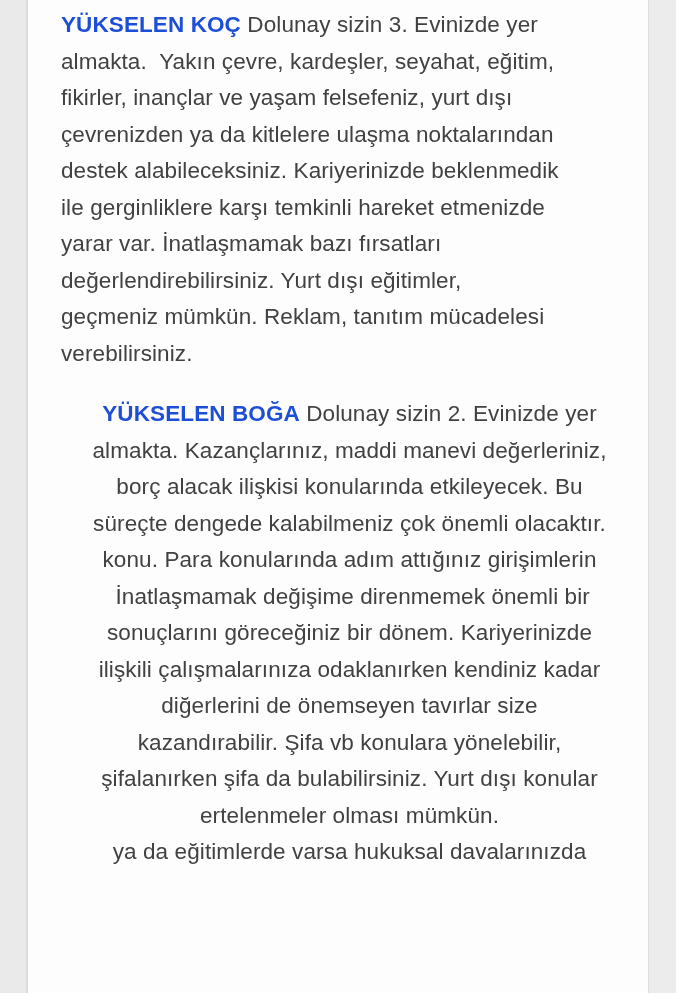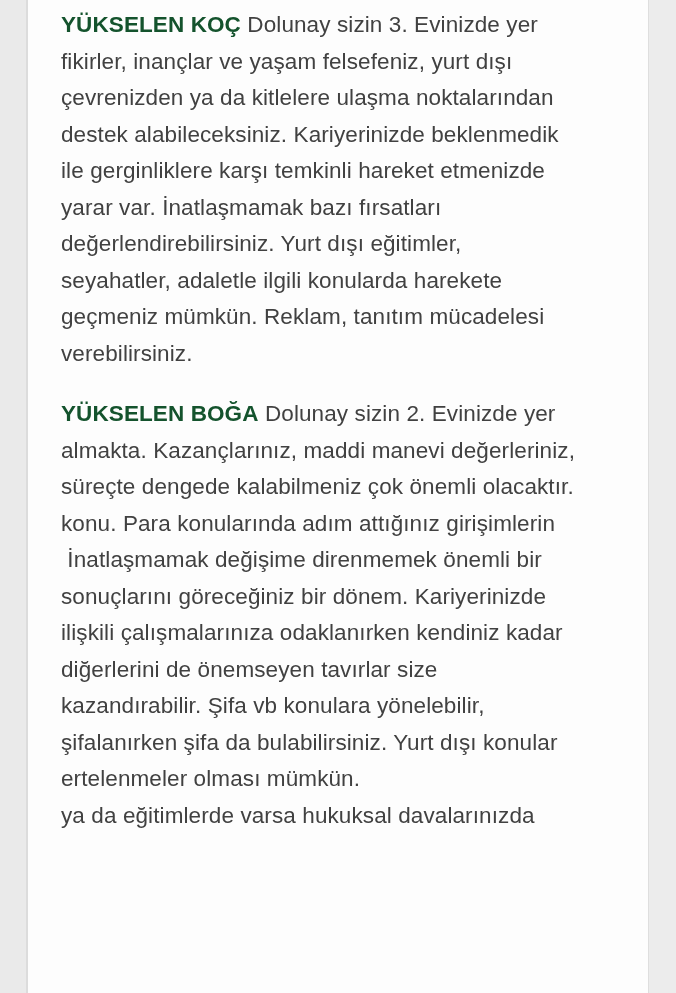--- a/index.html
+++ b/index.html
@@ -41,54 +41,56 @@
   }
   .para {
     margin: 0;
     font-size: 22.5px;
     line-height: 36.5px;
     color: #414141;
     letter-spacing: 0.1px;
   }
   .para + .para {
     margin-top: 24px;
+    text-align: center;
   }
   .line {
     display: block;
     white-space: pre-wrap;
   }
   .sign-heading {
     font-weight: 700;
-    color: #14532d;
+    color: #1d4ed8;
   }
 </style>
 </head>
 <body>
 
 <div class="viewport">
   <div class="gutter-left"></div>
 
   <div class="content">
 
     <p class="para">
       <span class="line"><span class="sign-heading">YÜKSELEN KOÇ</span><span> Dolunay sizin 3. Evinizde yer</span></span>
+      <span class="line">almakta.  Yakın çevre, kardeşler, seyahat, eğitim,</span>
       <span class="line">fikirler, inançlar ve yaşam felsefeniz, yurt dışı</span>
       <span class="line">çevrenizden ya da kitlelere ulaşma noktalarından</span>
       <span class="line">destek alabileceksiniz. Kariyerinizde beklenmedik</span>
       <span class="line">ile gerginliklere karşı temkinli hareket etmenizde</span>
       <span class="line">yarar var. İnatlaşmamak bazı fırsatları</span>
       <span class="line">değerlendirebilirsiniz. Yurt dışı eğitimler,</span>
-      <span class="line">seyahatler, adaletle ilgili konularda harekete</span>
       <span class="line">geçmeniz mümkün. Reklam, tanıtım mücadelesi</span>
       <span class="line">verebilirsiniz.</span>
     </p>
 
     <p class="para">
       <span class="line"><span class="sign-heading">YÜKSELEN BOĞA</span><span> Dolunay sizin 2. Evinizde yer</span></span>
       <span class="line">almakta. Kazançlarınız, maddi manevi değerleriniz,</span>
+      <span class="line">borç alacak ilişkisi konularında etkileyecek. Bu</span>
       <span class="line">süreçte dengede kalabilmeniz çok önemli olacaktır.</span>
       <span class="line">konu. Para konularında adım attığınız girişimlerin</span>
       <span class="line"> İnatlaşmamak değişime direnmemek önemli bir</span>
       <span class="line">sonuçlarını göreceğiniz bir dönem. Kariyerinizde</span>
       <span class="line">ilişkili çalışmalarınıza odaklanırken kendiniz kadar</span>
       <span class="line">diğerlerini de önemseyen tavırlar size</span>
       <span class="line">kazandırabilir. Şifa vb konulara yönelebilir,</span>
       <span class="line">şifalanırken şifa da bulabilirsiniz. Yurt dışı konular</span>
       <span class="line">ertelenmeler olması mümkün.</span>
       <span class="line">ya da eğitimlerde varsa hukuksal davalarınızda</span>

